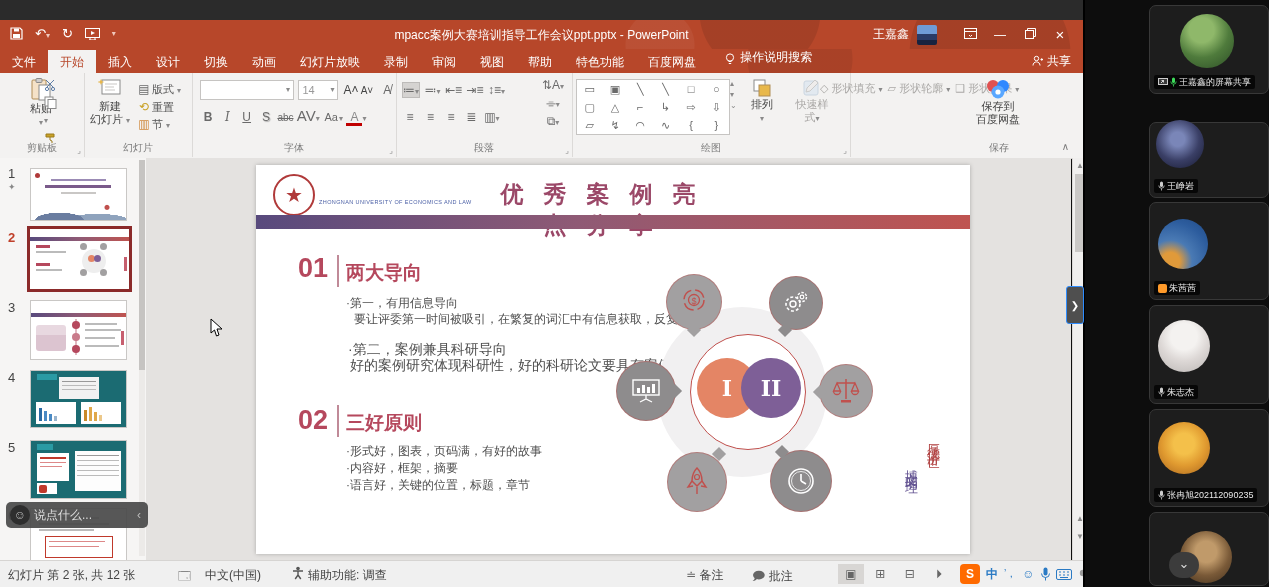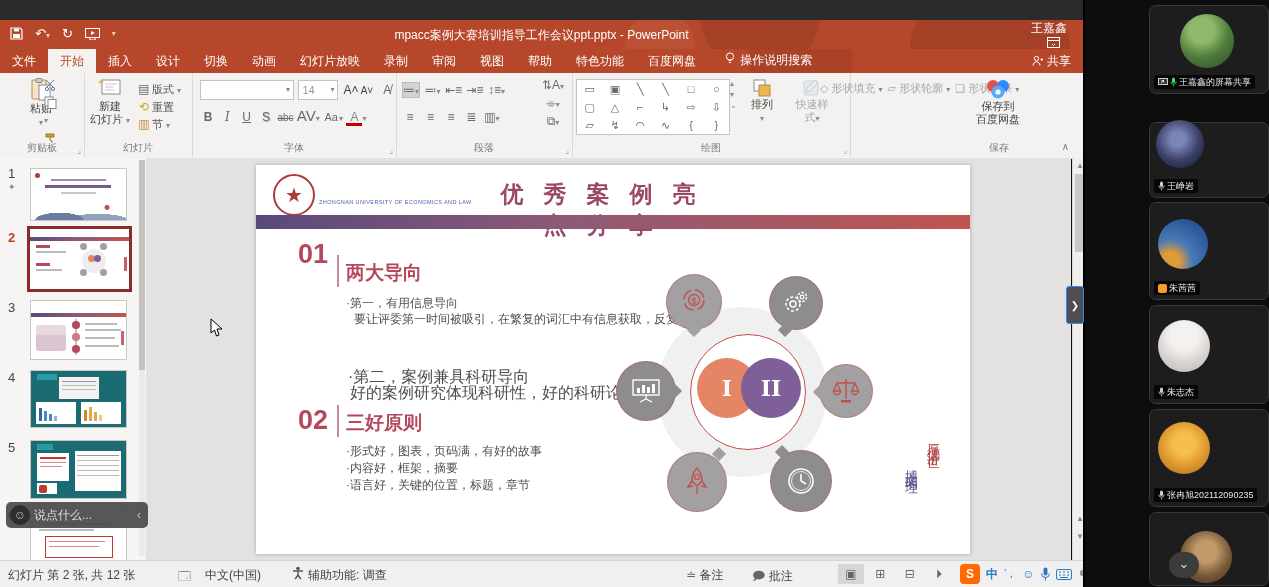--- a/index.html
+++ b/index.html
@@ -84,21 +84,21 @@
             <rect x="0.5" y="0.5" width="14" height="9" fill="none" stroke="#fff"></rect>
             <path d="M6 3l4 2-4 2z" fill="#fff"></path>
             <path d="M5 10v2M10 10v2M4 12h7" stroke="#fff"></path>
           </svg>
       </span>
       <span class="caret" style="color:#f0c8bc;">▾</span>
     </div>
 
     <div class="abs" style="left:0;right:0;top:7px;text-align:center;">mpacc案例大赛培训指导工作会议ppt.pptx - PowerPoint</div>
 
-    <div class="abs" style="right:8px;top:0;height:29px;display:flex;align-items:center;flex-direction:column;">
+    <div class="abs" style="right:8px;top:0;height:29px;display:flex;align-items:center;">
       <span style="margin-right:8px;">王嘉鑫</span>
       <span class="abs" style="position:static;width:20px;height:20px;margin-right:18px;border-radius:2px;
         background:linear-gradient(180deg,#6f9bd6 0 45%,#2a3b66 45% 75%,#18233f 75%);display:inline-block;"></span>
       <span class="winbtn">
         <svg width="13" height="11" viewBox="0 0 13 11" style="display:inline">
             <rect x="0.5" y="0.5" width="12" height="10" fill="none" stroke="#fff"></rect>
             <path d="M0.5 3.5h12" stroke="#fff"></path>
             <path d="M5 7l1.5 1.5L8 7" fill="none" stroke="#fff"></path>
           </svg>
       </span>
@@ -108,21 +108,21 @@
             <rect x="0.5" y="2.5" width="8" height="8" fill="none" stroke="#fff"></rect>
             <path d="M2.5 2.5v-2h8v8h-2" fill="none" stroke="#fff"></path>
           </svg>
       </span>
       <span class="winbtn" style="font-size:15px;">×</span>
     </div>
   </div>
 
   <div class="abs tabbar">
     <span class="tab">文件</span><span class="tab sel">开始</span><span class="tab">插入</span><span class="tab">设计</span><span class="tab">切换</span><span class="tab">动画</span><span class="tab">幻灯片放映</span><span class="tab">录制</span><span class="tab">审阅</span><span class="tab">视图</span><span class="tab">帮助</span><span class="tab">特色功能</span><span class="tab">百度网盘</span>
-    <span style="display:inline-flex;align-items:flex-start;gap:5px;margin-left:14px;">
+    <span style="display:inline-flex;align-items:flex-end;gap:5px;margin-left:14px;">
       <span>
           <svg width="10" height="13" viewBox="0 0 10 13">
             <circle cx="5" cy="4.5" r="3.6" fill="none" stroke="#fff"></circle>
             <path d="M3.5 8.5h3M3.8 10.5h2.4" stroke="#fff"></path>
           </svg>
         </span>
       <span>操作说明搜索</span>
     </span>
     <span class="abs" style="right:12px;top:0;line-height:24px;display:flex;align-items:center;gap:4px;">
       <span>
@@ -409,29 +409,29 @@
 
       <div class="abs" style="left:17px;top:9px;width:38px;height:38px;border:2px solid #b03a3a;border-radius:50%;
         display:flex;align-items:center;justify-content:center;">
         <span style="color:#b03a3a;font-size:20px;">★</span>
       </div>
       <div class="abs" style="left:63px;top:34px;font-size:5.5px;color:#4a5fa5;letter-spacing:.4px;">ZHONGNAN UNIVERSITY OF ECONOMICS AND LAW</div>
       <div class="abs" style="left:230px;top:14px;width:230px;text-align:center;font-family:'DejaVu Serif','Liberation Serif',serif;
         font-weight:bold;font-size:23px;color:#9b4868;letter-spacing:6px;">优 秀 案 例 亮 点 分 享</div>
       <div class="abs" style="left:0;top:50px;width:714px;height:14px;background:linear-gradient(90deg,#584a7d,#8f5a75 45%,#bf5450);"></div>
 
-      <div class="abs" style="left:42px;top:74px;font-size:27px;font-weight:bold;color:#b5485d;">01</div>
+      <div class="abs" style="left:42px;top:88px;font-size:27px;font-weight:bold;color:#b5485d;">01</div>
       <div class="abs" style="left:81px;top:90px;width:1.5px;height:32px;background:#c08a98;"></div>
       <div class="abs" style="left:90px;top:95px;font-family:'DejaVu Serif','Liberation Serif',serif;font-weight:bold;
         font-size:19px;color:#b5485d;">两大导向</div>
       <div class="abs" style="left:90px;top:130px;font-size:12px;color:#4f4f4f;line-height:16px;">
         <span>·第一，有用信息导向</span><br>
         <span style="margin-left:8px;">要让评委第一时间被吸引，在繁复的词汇中有信息获取，反复刺激</span>
       </div>
-      <div class="abs" style="left:92px;top:176px;font-size:16px;color:#4f4f4f;line-height:16px;margin-top:28px;">
+      <div class="abs" style="left:92px;top:176px;font-size:14px;color:#4f4f4f;line-height:16px;">
         <span>·第二，案例兼具科研导向</span><br>
         <span style="margin-left:2px;">好的案例研究体现科研性，好的科研论文要具有案例气息</span>
       </div>
 
       <div class="abs" style="left:42px;top:240px;font-size:27px;font-weight:bold;color:#b5485d;">02</div>
       <div class="abs" style="left:81px;top:240px;width:1.5px;height:32px;background:#c08a98;"></div>
       <div class="abs" style="left:90px;top:245px;font-family:'DejaVu Serif','Liberation Serif',serif;font-weight:bold;
         font-size:19px;color:#b5485d;">三好原则</div>
       <div class="abs" style="left:90px;top:278px;font-size:12px;color:#4f4f4f;line-height:17px;">
         <span>·形式好，图表，页码满，有好的故事</span><br>

